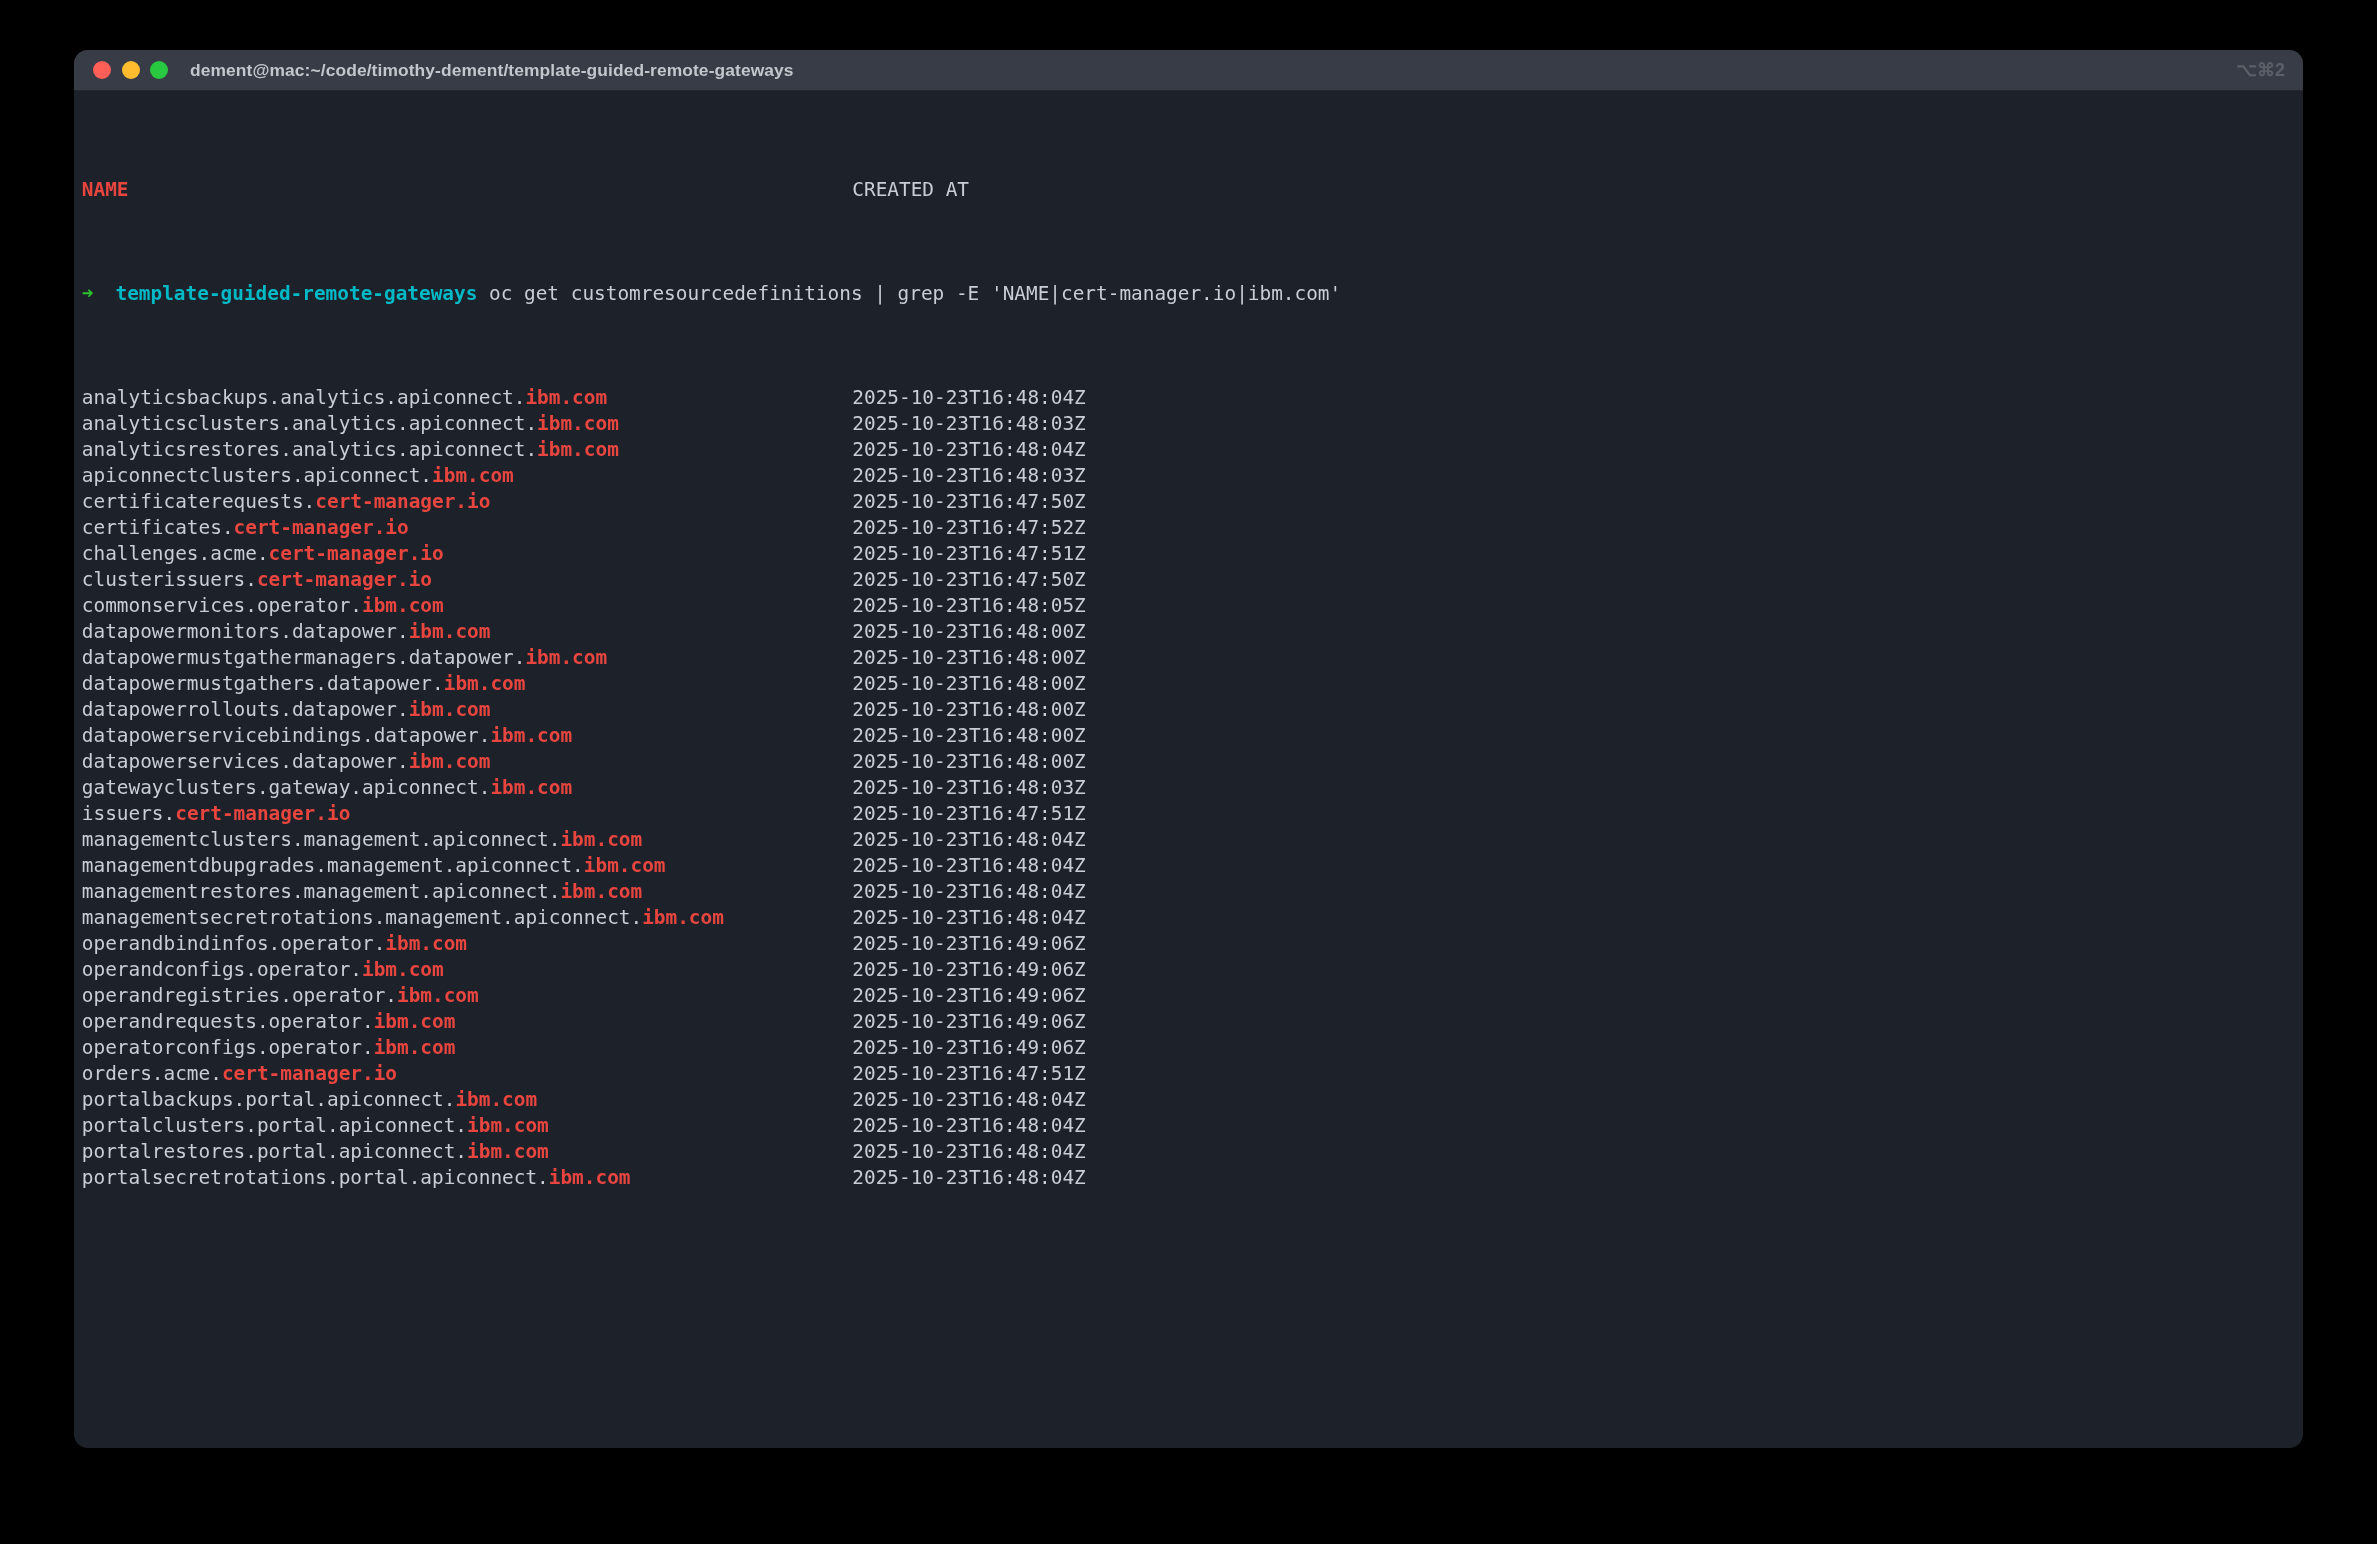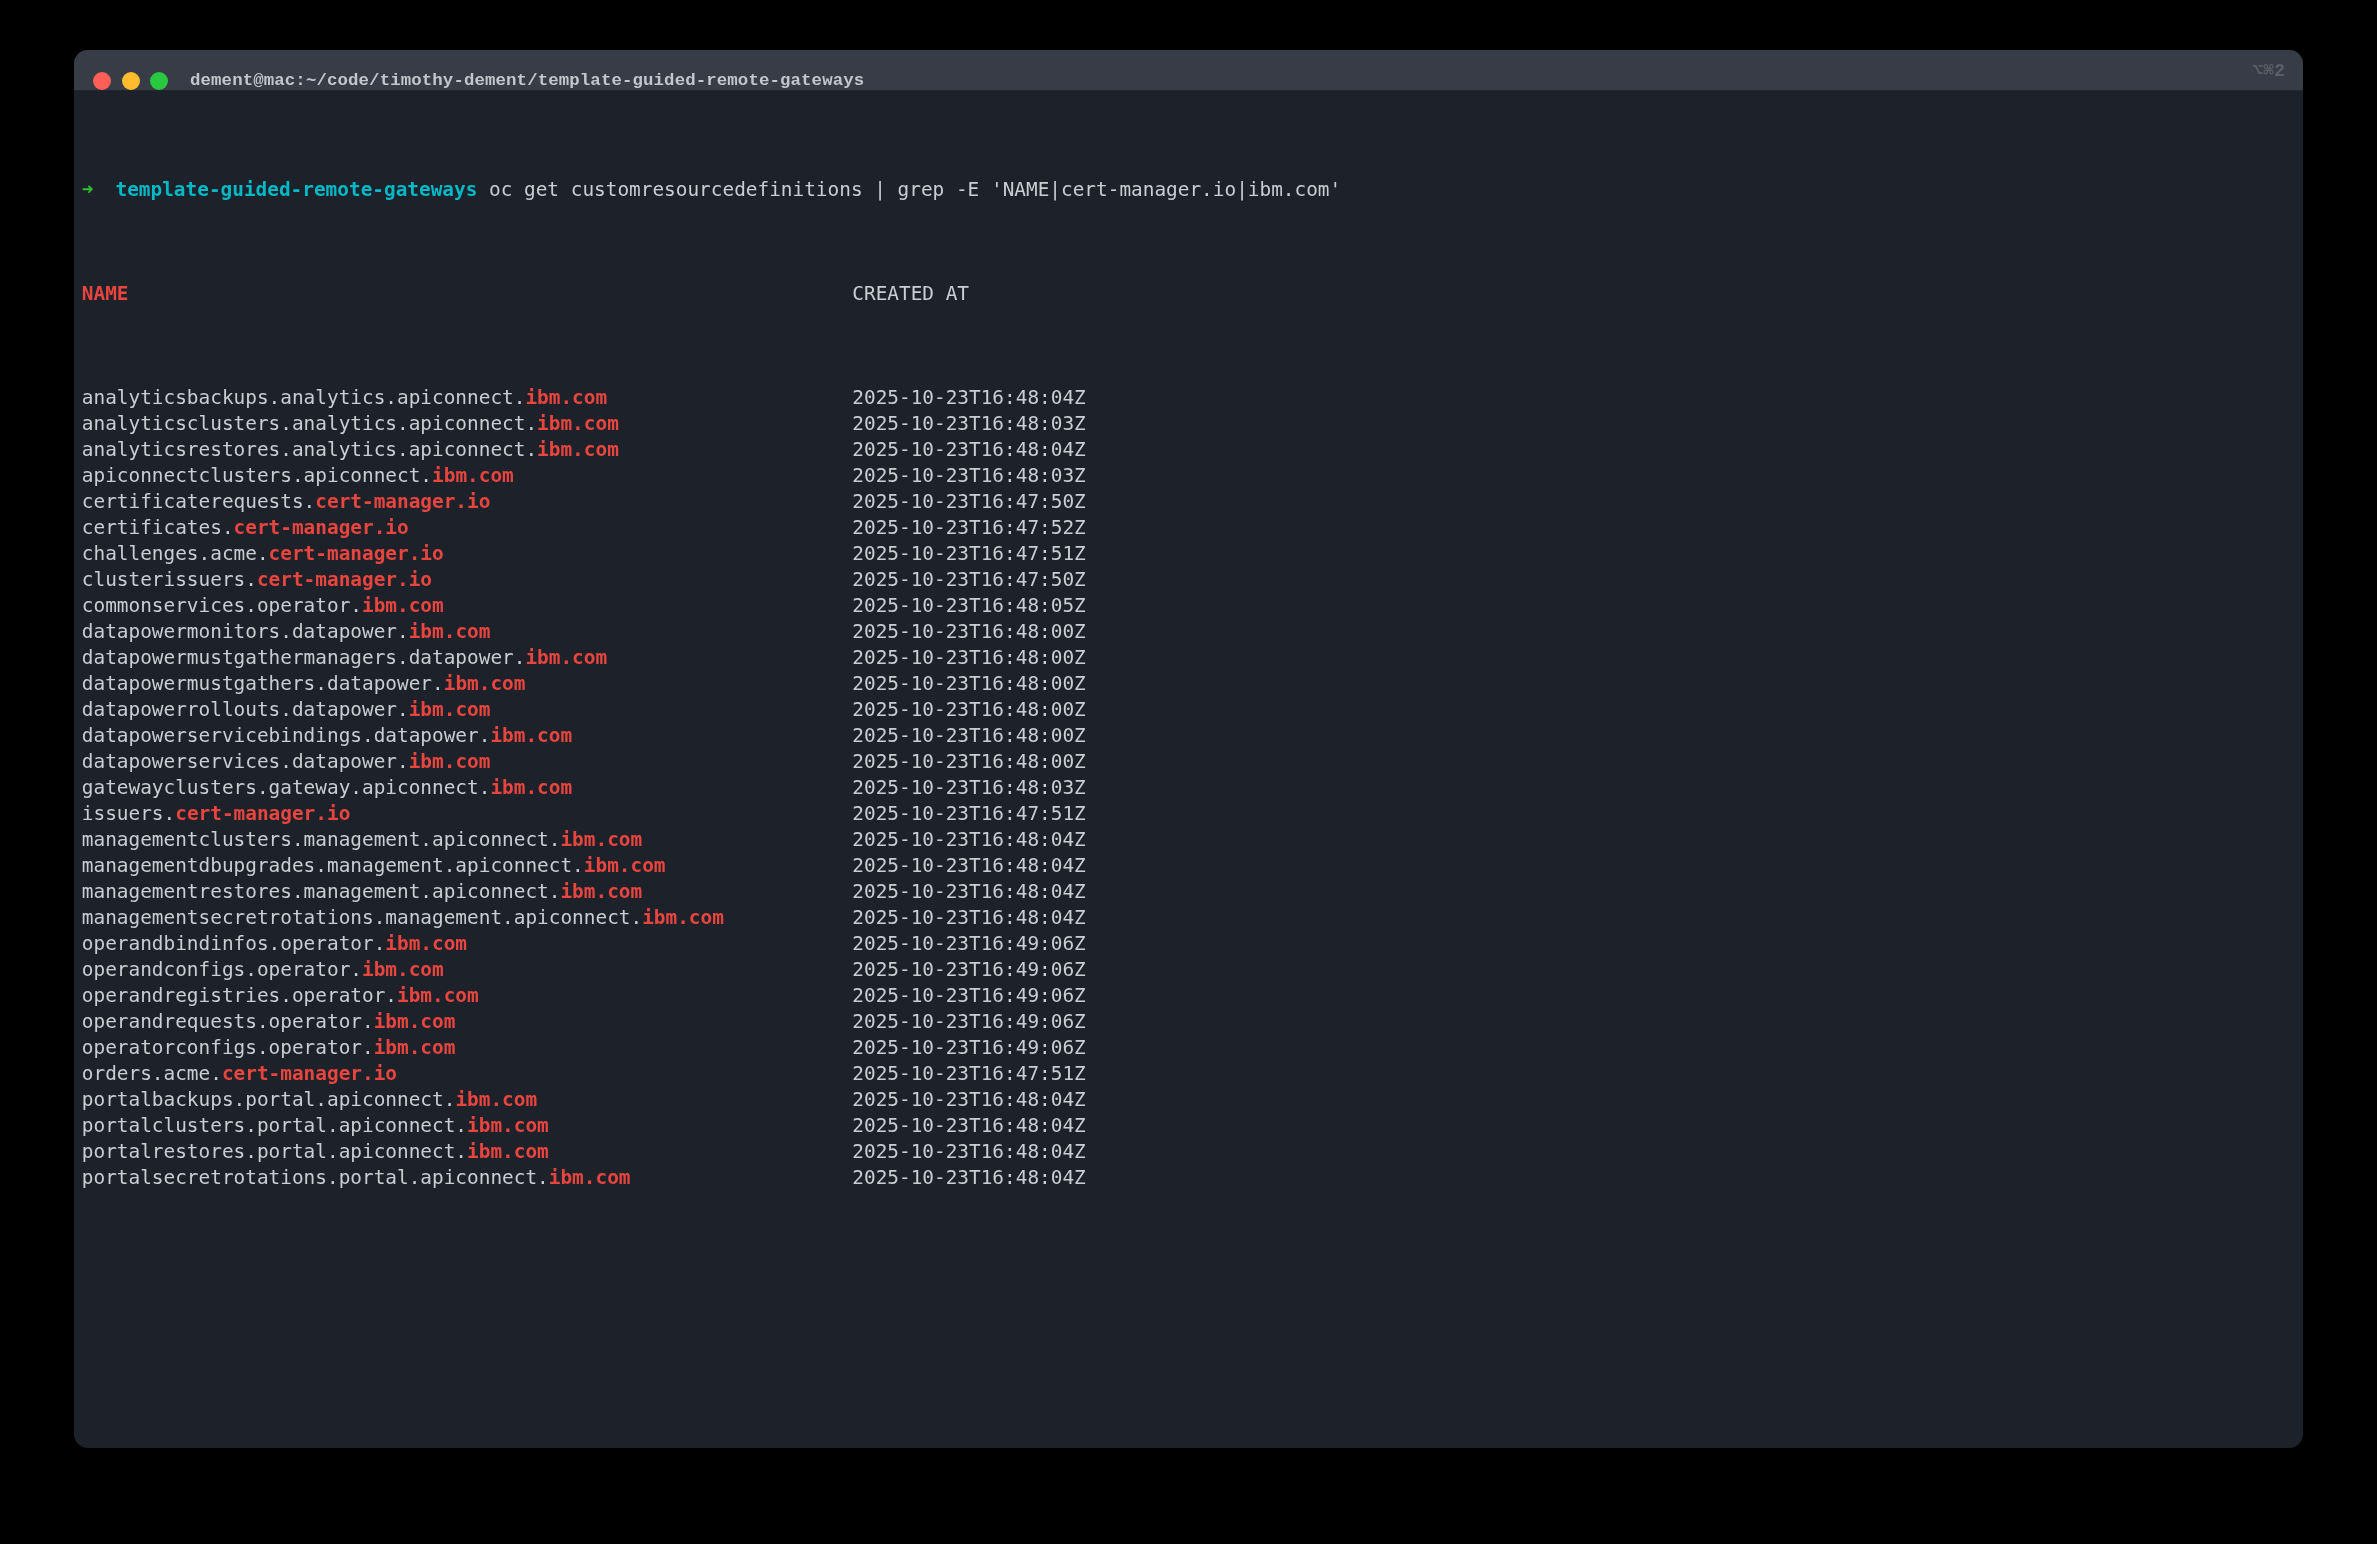--- a/index.html
+++ b/index.html
@@ -15,23 +15,23 @@
   }
   .window{
     position:absolute;left:74px;top:50px;width:2229px;height:1398px;
     background:var(--term-bg);border-radius:14px;
     box-shadow:0 26px 78px rgba(0,0,0,.85);
     overflow:hidden;
   }
   .titlebar{
     height:40px;background:var(--titlebar-bg);
     border-bottom:1.3px solid #23262e;
-    display:flex;align-items:flex-end;
+    display:flex;align-items:center;
     padding:0 19.4px;position:relative;
-    font-family:Liberation Mono, monospace;
+    font-family:Liberation Sans, sans-serif;
   }
   .lights{display:flex;gap:10.3px;align-items:center;}
   .light{width:18px;height:18px;border-radius:50%;display:inline-block;}
   .light.red{background:#ff5f57;}
   .light.yellow{background:#febc2e;}
   .light.green{background:#28c840;}
   .title{
     margin-left:22px;color:var(--title-text);
     font-size:17.4px;font-weight:700;letter-spacing:0.1px;
     white-space:nowrap;
@@ -69,23 +69,23 @@
         <span class="light red"></span>
         <span class="light yellow"></span>
         <span class="light green"></span>
       </div>
       <div class="title">dement@mac:~/code/timothy-dement/template-guided-remote-gateways</div>
       <div class="hint">⌥⌘2</div>
     </div>
 
     <div class="term">
 
+      <div class="line"><span class="name-col"><span class="match">NAME</span></span><span class="ts">CREATED AT</span></div>
+
       <div class="line"><span class="arrow">➜</span><span class="dir">template-guided-remote-gateways</span><span class="cmd">oc get customresourcedefinitions | grep -E 'NAME|cert-manager.io|ibm.com'</span></div>
-
-      <div class="line"><span class="name-col"><span class="match">NAME</span></span><span class="ts">CREATED AT</span></div>
 
       <div id="rows"><div class="line"><span class="name-col"><span>analyticsbackups.analytics.apiconnect.</span><span class="match">ibm.com</span></span><span class="ts">2025-10-23T16:48:04Z</span></div><div class="line"><span class="name-col"><span>analyticsclusters.analytics.apiconnect.</span><span class="match">ibm.com</span></span><span class="ts">2025-10-23T16:48:03Z</span></div><div class="line"><span class="name-col"><span>analyticsrestores.analytics.apiconnect.</span><span class="match">ibm.com</span></span><span class="ts">2025-10-23T16:48:04Z</span></div><div class="line"><span class="name-col"><span>apiconnectclusters.apiconnect.</span><span class="match">ibm.com</span></span><span class="ts">2025-10-23T16:48:03Z</span></div><div class="line"><span class="name-col"><span>certificaterequests.</span><span class="match">cert-manager.io</span></span><span class="ts">2025-10-23T16:47:50Z</span></div><div class="line"><span class="name-col"><span>certificates.</span><span class="match">cert-manager.io</span></span><span class="ts">2025-10-23T16:47:52Z</span></div><div class="line"><span class="name-col"><span>challenges.acme.</span><span class="match">cert-manager.io</span></span><span class="ts">2025-10-23T16:47:51Z</span></div><div class="line"><span class="name-col"><span>clusterissuers.</span><span class="match">cert-manager.io</span></span><span class="ts">2025-10-23T16:47:50Z</span></div><div class="line"><span class="name-col"><span>commonservices.operator.</span><span class="match">ibm.com</span></span><span class="ts">2025-10-23T16:48:05Z</span></div><div class="line"><span class="name-col"><span>datapowermonitors.datapower.</span><span class="match">ibm.com</span></span><span class="ts">2025-10-23T16:48:00Z</span></div><div class="line"><span class="name-col"><span>datapowermustgathermanagers.datapower.</span><span class="match">ibm.com</span></span><span class="ts">2025-10-23T16:48:00Z</span></div><div class="line"><span class="name-col"><span>datapowermustgathers.datapower.</span><span class="match">ibm.com</span></span><span class="ts">2025-10-23T16:48:00Z</span></div><div class="line"><span class="name-col"><span>datapowerrollouts.datapower.</span><span class="match">ibm.com</span></span><span class="ts">2025-10-23T16:48:00Z</span></div><div class="line"><span class="name-col"><span>datapowerservicebindings.datapower.</span><span class="match">ibm.com</span></span><span class="ts">2025-10-23T16:48:00Z</span></div><div class="line"><span class="name-col"><span>datapowerservices.datapower.</span><span class="match">ibm.com</span></span><span class="ts">2025-10-23T16:48:00Z</span></div><div class="line"><span class="name-col"><span>gatewayclusters.gateway.apiconnect.</span><span class="match">ibm.com</span></span><span class="ts">2025-10-23T16:48:03Z</span></div><div class="line"><span class="name-col"><span>issuers.</span><span class="match">cert-manager.io</span></span><span class="ts">2025-10-23T16:47:51Z</span></div><div class="line"><span class="name-col"><span>managementclusters.management.apiconnect.</span><span class="match">ibm.com</span></span><span class="ts">2025-10-23T16:48:04Z</span></div><div class="line"><span class="name-col"><span>managementdbupgrades.management.apiconnect.</span><span class="match">ibm.com</span></span><span class="ts">2025-10-23T16:48:04Z</span></div><div class="line"><span class="name-col"><span>managementrestores.management.apiconnect.</span><span class="match">ibm.com</span></span><span class="ts">2025-10-23T16:48:04Z</span></div><div class="line"><span class="name-col"><span>managementsecretrotations.management.apiconnect.</span><span class="match">ibm.com</span></span><span class="ts">2025-10-23T16:48:04Z</span></div><div class="line"><span class="name-col"><span>operandbindinfos.operator.</span><span class="match">ibm.com</span></span><span class="ts">2025-10-23T16:49:06Z</span></div><div class="line"><span class="name-col"><span>operandconfigs.operator.</span><span class="match">ibm.com</span></span><span class="ts">2025-10-23T16:49:06Z</span></div><div class="line"><span class="name-col"><span>operandregistries.operator.</span><span class="match">ibm.com</span></span><span class="ts">2025-10-23T16:49:06Z</span></div><div class="line"><span class="name-col"><span>operandrequests.operator.</span><span class="match">ibm.com</span></span><span class="ts">2025-10-23T16:49:06Z</span></div><div class="line"><span class="name-col"><span>operatorconfigs.operator.</span><span class="match">ibm.com</span></span><span class="ts">2025-10-23T16:49:06Z</span></div><div class="line"><span class="name-col"><span>orders.acme.</span><span class="match">cert-manager.io</span></span><span class="ts">2025-10-23T16:47:51Z</span></div><div class="line"><span class="name-col"><span>portalbackups.portal.apiconnect.</span><span class="match">ibm.com</span></span><span class="ts">2025-10-23T16:48:04Z</span></div><div class="line"><span class="name-col"><span>portalclusters.portal.apiconnect.</span><span class="match">ibm.com</span></span><span class="ts">2025-10-23T16:48:04Z</span></div><div class="line"><span class="name-col"><span>portalrestores.portal.apiconnect.</span><span class="match">ibm.com</span></span><span class="ts">2025-10-23T16:48:04Z</span></div><div class="line"><span class="name-col"><span>portalsecretrotations.portal.apiconnect.</span><span class="match">ibm.com</span></span><span class="ts">2025-10-23T16:48:04Z</span></div></div>
 
 
     </div>
   </div>
 </div>
 
 
 </body></html>

